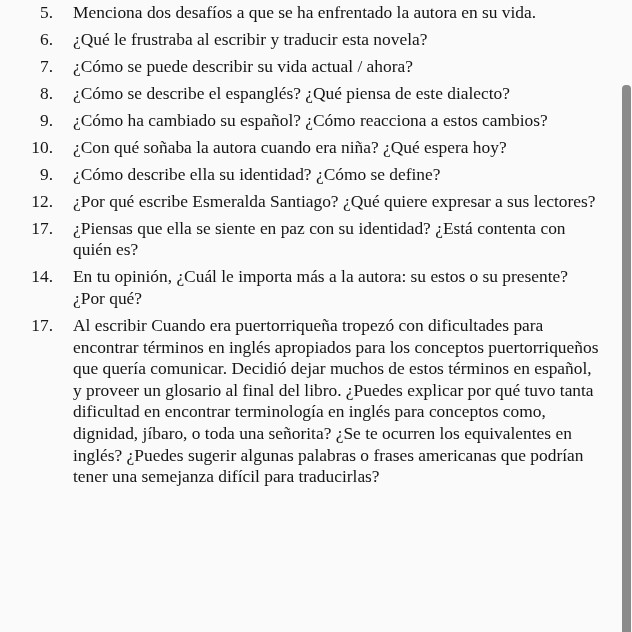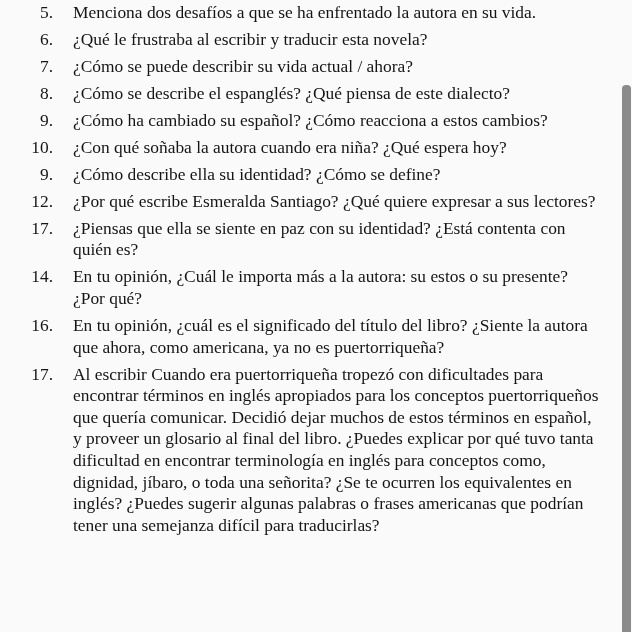--- a/index.html
+++ b/index.html
@@ -104,24 +104,20 @@
   <div class="question">
     <span class="q-num">17.</span>
     <span class="q-text">¿Piensas que ella se siente en paz con su identidad? ¿Está contenta con quién es?</span>
   </div>
 
   <div class="question">
     <span class="q-num">14.</span>
     <span class="q-text">En tu opinión, ¿Cuál le importa más a la autora: su estos o su presente? ¿Por qué?</span>
   </div>
 
-  <div class="question">
-    <span class="q-num">16.</span>
-    <span class="q-text">En tu opinión, ¿cuál es el significado del título del libro? ¿Siente la autora que ahora, como americana, ya no es puertorriqueña?</span>
-  </div>
 
   <div class="question">
     <span class="q-num">17.</span>
     <span class="q-text">Al escribir Cuando era puertorriqueña tropezó con dificultades para encontrar términos en inglés apropiados para los conceptos puertorriqueños que quería comunicar. Decidió dejar muchos de estos términos en español, y proveer un glosario al final del libro. ¿Puedes explicar por qué tuvo tanta dificultad en encontrar terminología en inglés para conceptos como, dignidad, jíbaro, o toda una señorita? ¿Se te ocurren los equivalentes en inglés? ¿Puedes sugerir algunas palabras o frases americanas que podrían tener una semejanza difícil para traducirlas?</span>
   </div>
 
 </div>
 
 <div class="scrollbar-track">
   <div class="scrollbar-thumb"></div>

